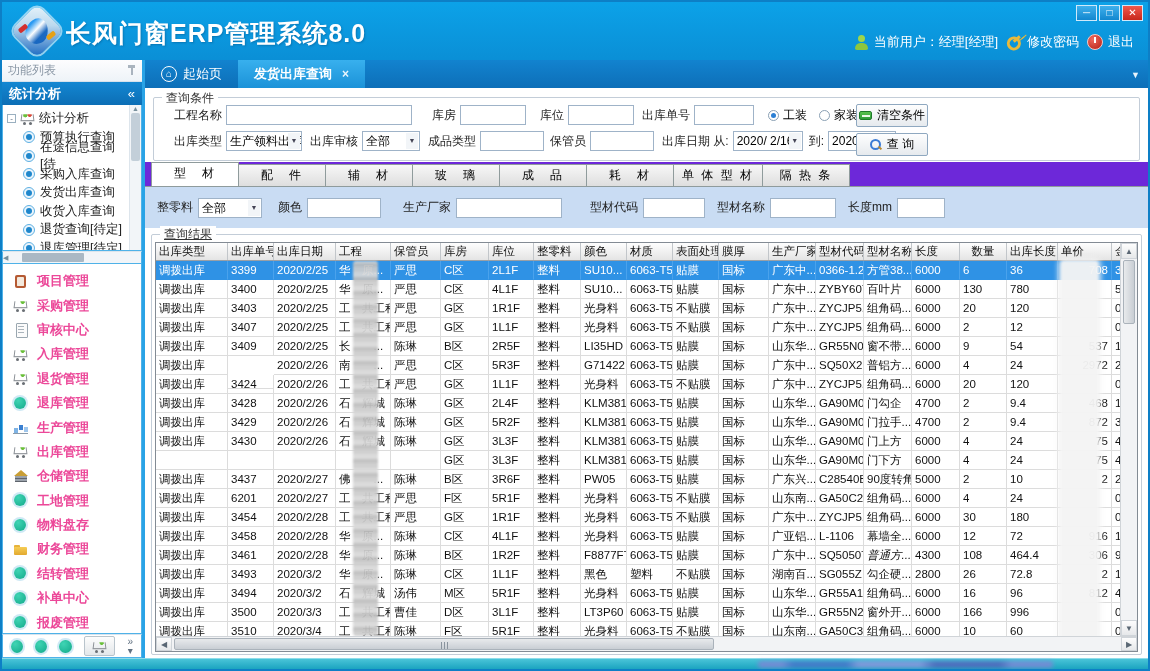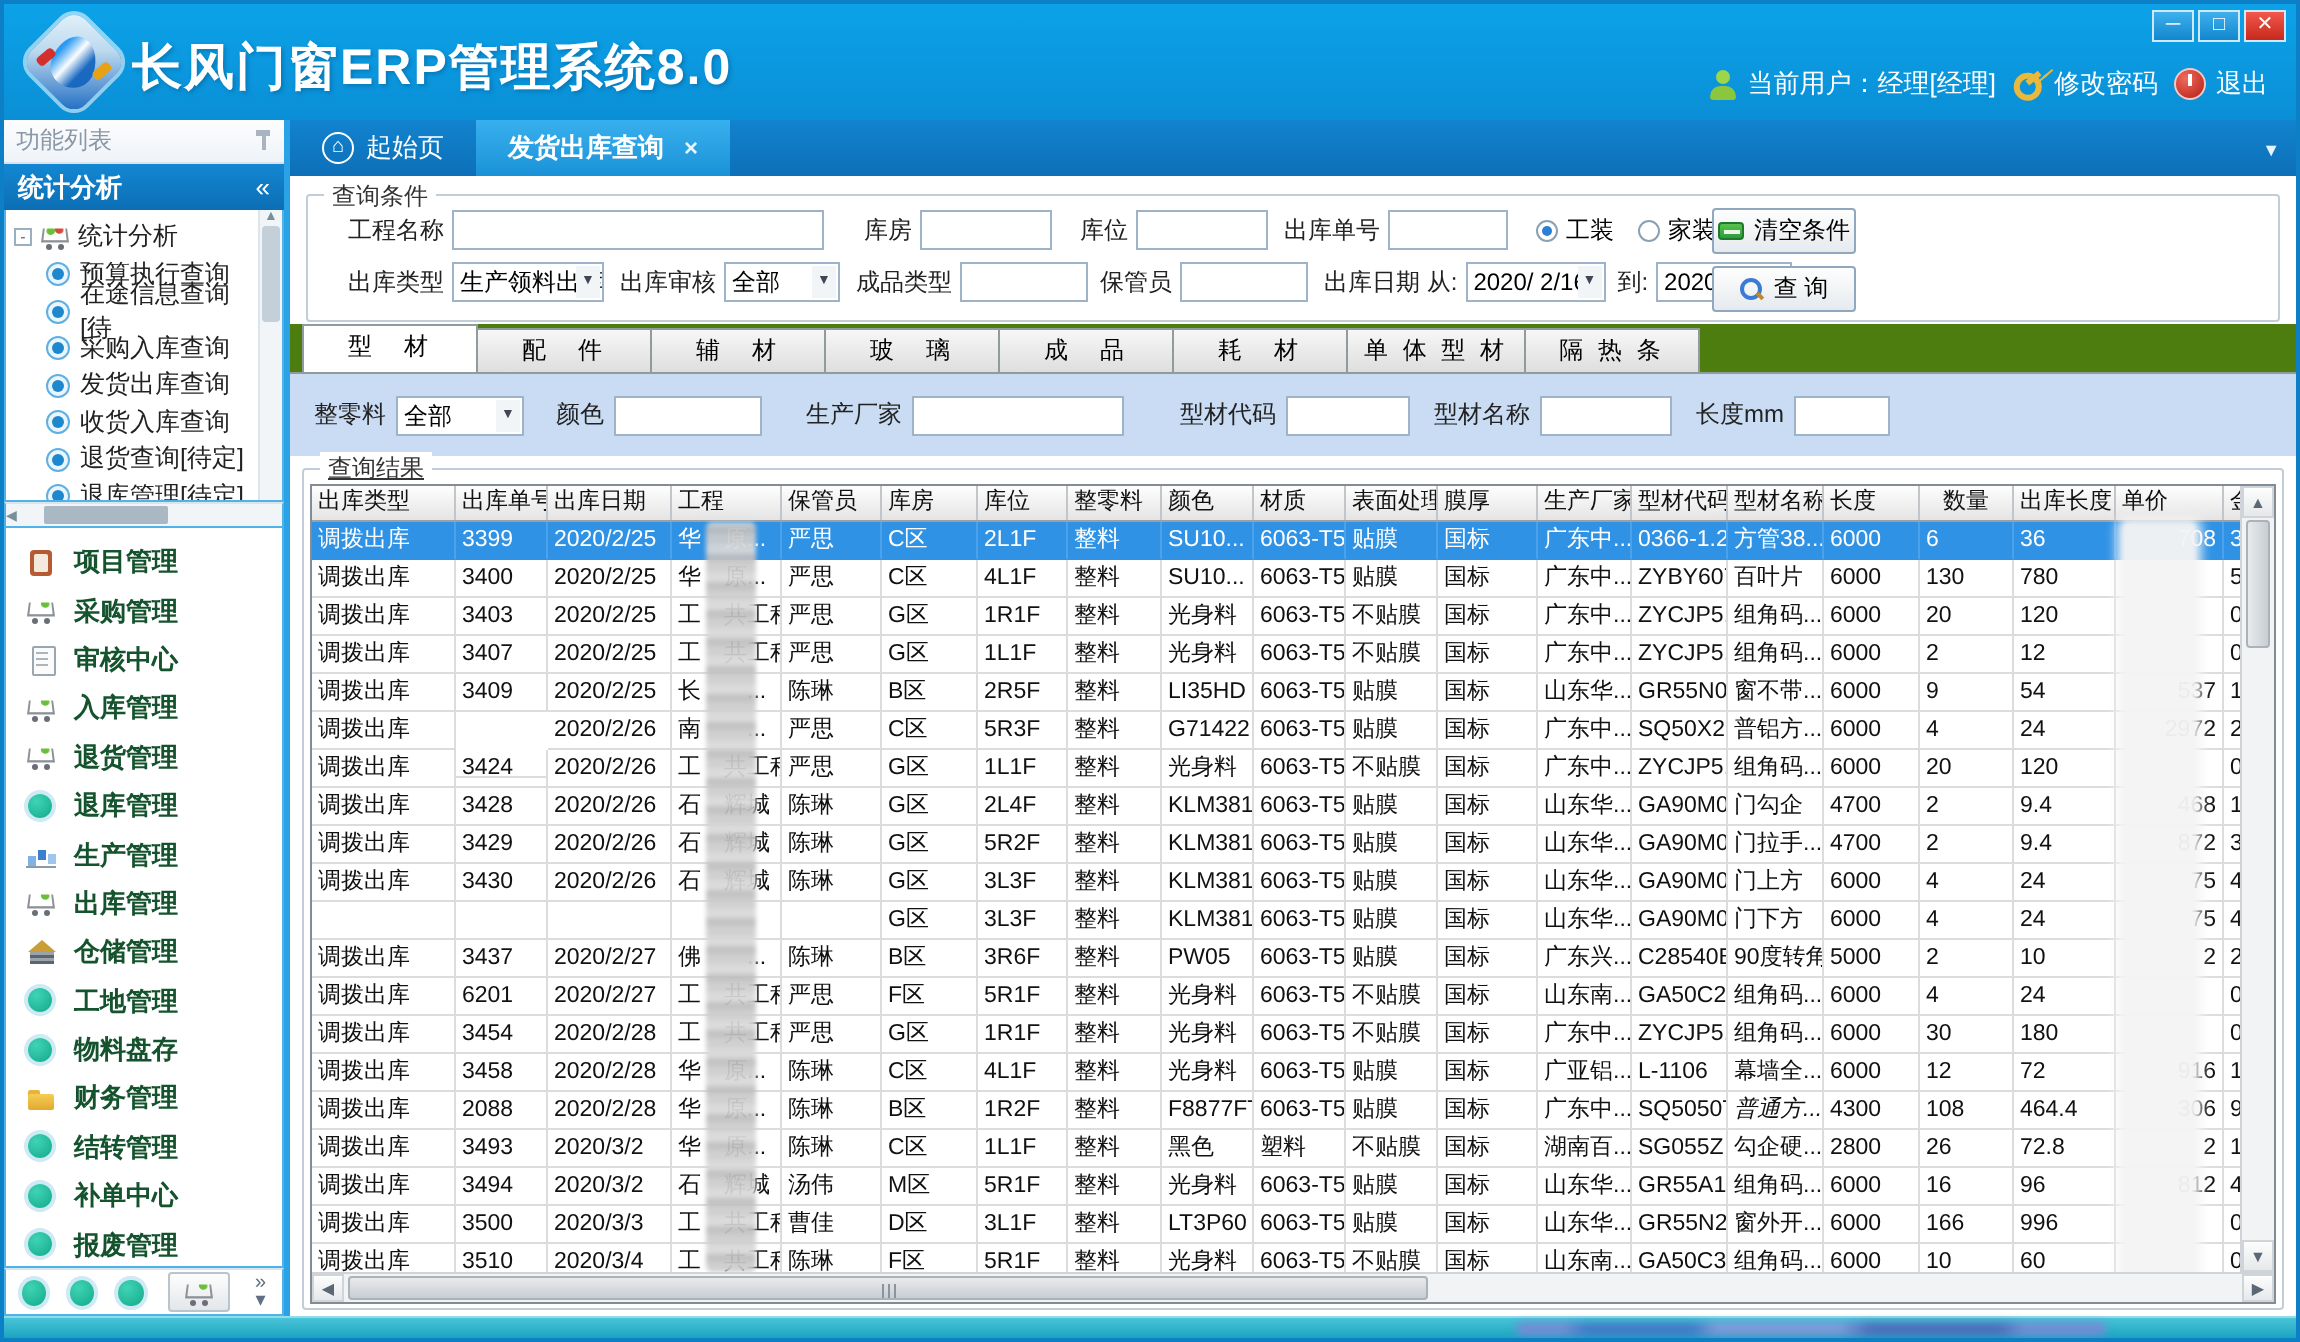--- a/index.html
+++ b/index.html
@@ -60,21 +60,21 @@
         border:1.5px solid #8d9298; border-top:none; transform:perspective(10px) rotateX(12deg); background:radial-gradient(circle at 70% 10%,#6abf3a 0 2px,transparent 2.5px); }
   .mi-cartroot::after, .mi-cart::after { content:""; position:absolute; left:3px; bottom:0; width:3px; height:3px; border-radius:50%;
         background:#6a6f75; box-shadow:6px 0 0 #6a6f75; }
   .mi-cartroot::before { background:radial-gradient(circle at 70% 10%,#d84a3a 0 2px,transparent 2.5px),radial-gradient(circle at 30% 20%,#6abf3a 0 2px,transparent 2.5px); }
   .tree-vscroll { position:absolute; right:0; top:0; bottom:0; width:12px; background:#f2f5f8; border-left:1px solid #dde5ec; font-size:7px; color:#78909c; text-align:center; }
   .tree-vscroll .thumb { margin:1px; height:48px; background:#c3cfd9; border-radius:2px; }
   .tree-hscroll { height:13px; background:#f2f5f8; border:1px solid #4fb2e8; border-top:1px solid #dde5ec; display:flex; align-items:center; font-size:7px; color:#78909c; }
   .tree-hscroll .thumb { width:62px; height:9px; background:#aab8c4; margin-left:14px; border-radius:1px; }
 
   .menu { flex:1; border:1px solid #4fb2e8; border-top:none; overflow:hidden; padding-top:5px; }
-  .menu-item { height:24.4px; display:flex; align-items:center; gap:8px; padding:0 4px 0 10px; font-size:13px; font-weight:bold; color:#14532d; cursor:pointer; }
+  .menu-item { height:24.4px; display:flex; align-items:center; gap:8px; padding:0 4px 0 10px; font-size:13px; font-weight:bold; color:#ec4899; cursor:pointer; }
   .mi { width:16px; height:15px; flex:0 0 16px; position:relative; }
   .mi-circle::before { content:""; position:absolute; left:1px; top:1px; width:12px; height:12px; border-radius:50%;
         background:radial-gradient(circle at 35% 30%,#3fd4b4,#12a98a); box-shadow:0 0 0 2px #cfe9f5; }
   .mi-clipboard::before { content:""; position:absolute; left:2px; top:1px; width:11px; height:13px; background:#b55a33; border-radius:2px; }
   .mi-clipboard::after { content:""; position:absolute; left:4px; top:3px; width:7px; height:9px; background:#f3e9dd;
         box-shadow:inset 0 -2px 0 #f3e9dd; border-radius:1px; }
   .mi-doc::before { content:""; position:absolute; left:3px; top:1px; width:10px; height:13px; background:#fbfbfb; border:1px solid #9aa7b0; border-radius:1px; }
   .mi-doc::after { content:""; position:absolute; left:5px; top:4px; width:6px; height:1px; background:#aab4bc; box-shadow:0 3px 0 #aab4bc, 0 6px 0 #aab4bc; }
   .mi-chart::before { content:""; position:absolute; left:1px; bottom:2px; width:4px; height:5px; background:#7fb3e4;
         box-shadow:5px -3px 0 #3a7fd0, 10px -1px 0 #9fc6ec; }
@@ -115,21 +115,21 @@
   .qbtn { position:absolute; left:702px; width:72px; height:23px; background:linear-gradient(#fefefe,#e6eaee); border:1px solid #8fa8c0;
           border-radius:2px; font-size:12px; display:flex; align-items:center; justify-content:center; gap:5px; cursor:pointer; }
   .qbtn.clear { top:6px; }
   .qbtn.search { top:35px; }
   .i-clear { width:13px; height:9px; background:linear-gradient(#59c24e,#2e9b3a); border:1px solid #1d7a2a; border-radius:2px; position:relative;}
   .i-clear::after{ content:""; position:absolute; left:2px; top:3px; width:8px; height:1.5px; background:#eaf7e8;}
   .i-search { width:12px; height:12px; position:relative; }
   .i-search::before { content:""; position:absolute; left:0; top:0; width:7px; height:7px; border:2px solid #3a7bd5; border-radius:50%; }
   .i-search::after { content:""; position:absolute; left:8px; top:8px; width:4px; height:2px; background:#b98a2f; transform:rotate(45deg); }
 
-  .mtabs { height:24px; flex:0 0 24px; display:flex; align-items:flex-end; padding-left:6px; background:#4d7c0f; }
+  .mtabs { height:24px; flex:0 0 24px; display:flex; align-items:flex-end; padding-left:6px; background:#6d28d9; }
   .mtab { height:22px; min-width:88px; text-align:center; font-size:12px; line-height:21px; letter-spacing:2px;
           background:linear-gradient(#f7f7f7,#dedede); border:1px solid #8f9b9c; border-bottom:none; margin-right:-1px; cursor:pointer; padding:0 8px; }
   .mtab.active { background:#fff; height:24px; font-weight:normal; position:relative; z-index:2; }
   .mfilter { height:42px; flex:0 0 42px; background:#c9dcf3; border-top:1px solid #8f9b9c; display:flex; align-items:center; padding-left:12px; }
   .mfilter .qlabel { margin-right:5px; }
 
   .results { flex:1; margin:6px 6px 3px; border:1px solid #c3cdd8; border-radius:2px; position:relative; min-height:0; }
   .results .group-label { top:-9px;text-decoration:underline; }
 
   .grid { position:absolute; inset:7px 3px 2px; border:1px solid #838b94; display:flex; flex-direction:column; background:#fff; overflow:hidden;}
@@ -752,21 +752,21 @@
                     <div class="gc" style="width: 48px;">L-1106</div>
                     <div class="gc" style="width: 48px;">幕墙全...</div>
                     <div class="gc" style="width: 48px;">6000</div>
                     <div class="gc" style="width: 47px;">12</div>
                     <div class="gc" style="width: 51px;">72</div>
                     <div class="gc num" style="width: 54px;">916</div>
                     <div class="gc" style="width: 36px;">123</div>
                   </div>
                   <div class="gr">
                     <div class="gc" style="width: 72px;">调拨出库</div>
-                    <div class="gc" style="width: 46px;">2088</div>
+                    <div class="gc" style="width: 46px;">3461</div>
                     <div class="gc" style="width: 62px;">2020/2/28</div>
                     <div class="gc" style="width: 55px;">华　原...</div>
                     <div class="gc" style="width: 50px;">陈琳</div>
                     <div class="gc" style="width: 48px;">B区</div>
                     <div class="gc" style="width: 45px;">1R2F</div>
                     <div class="gc" style="width: 47px;">整料</div>
                     <div class="gc" style="width: 46px;">F8877FT</div>
                     <div class="gc" style="width: 46px;">6063-T5</div>
                     <div class="gc" style="width: 46px;">贴膜</div>
                     <div class="gc" style="width: 50px;">国标</div>

